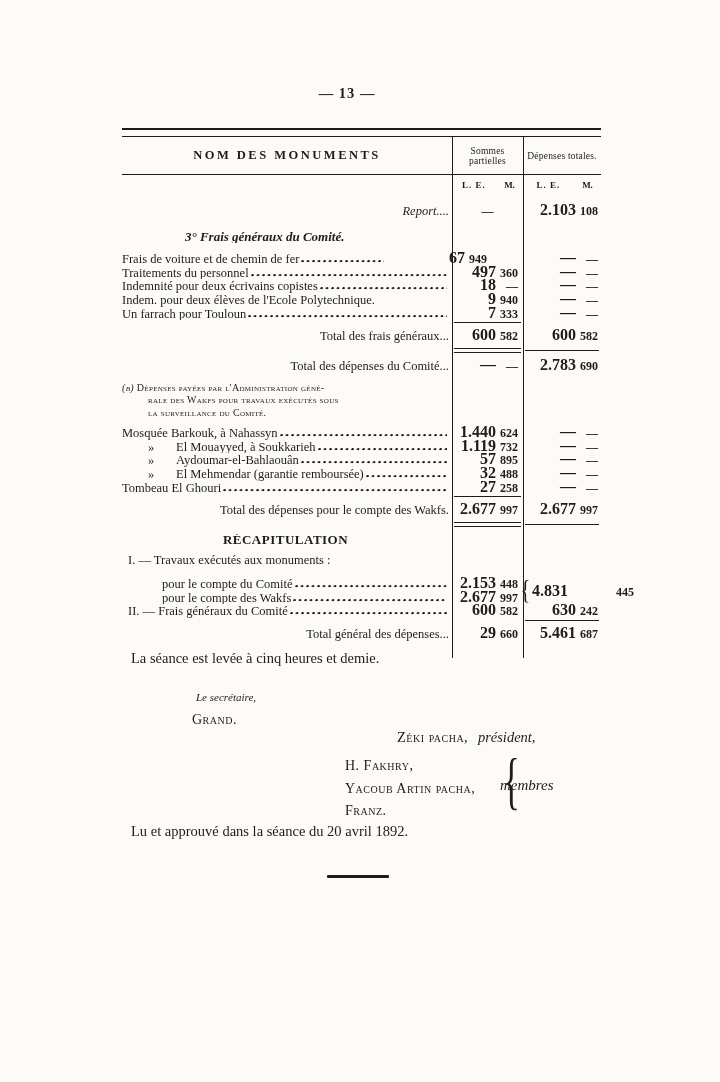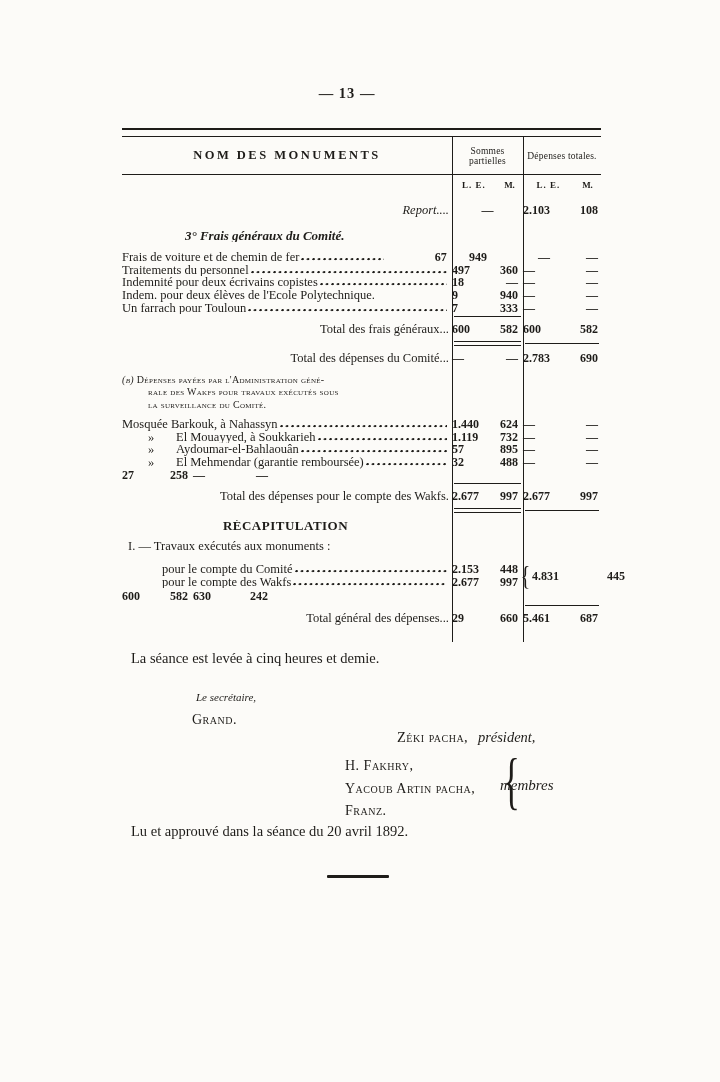--- a/index.html
+++ b/index.html
@@ -41,21 +41,21 @@
   .cur-dt{width:78px;}
   .cur-le{flex:1;text-align:center;letter-spacing:1px;}
   .cur-m{width:27px;text-align:center;}
 
   .row{display:flex;align-items:baseline;line-height:12.6px;font-size:12.5px;}
   .name{width:330px;display:flex;align-items:baseline;padding-right:3px;box-sizing:border-box;overflow:hidden;}
   .name.right{justify-content:flex-end;text-align:right;}
   .cell{display:flex;align-items:baseline;}
   .sp{width:71px;}
   .dt{width:78px;}
-  .le{flex:1;text-align:left;font-weight:bold;font-size:12px;white-space:nowrap;}
+  .le{flex:1;text-align:right;font-weight:bold;font-size:16px;white-space:nowrap;}
   .m{width:27px;text-align:right;padding-right:5px;font-weight:bold;font-size:12px;box-sizing:border-box;}
   .dt .m{width:25px;padding-right:3px;}
   .center-dash{flex:1;text-align:center;font-weight:bold;font-size:12px;}
 
   .leader{flex:1;height:4px;margin:0 2px;min-width:8px;
     background-image:radial-gradient(circle at 1.5px 2.2px, var(--ink) 1px, transparent 1.35px);
     background-size:5.5px 4px;background-repeat:repeat-x;background-position:left bottom;}
 
   .bullet{margin-left:26px;width:28px;flex:none;}
   .lbl{white-space:nowrap;}
@@ -335,20 +335,24 @@
             <div class="cell sp">
               <span class="le">32</span>
               <span class="m">488</span>
             </div>
             <div class="cell dt">
               <span class="le">—</span>
               <span class="m">—</span>
             </div>
           </div>
           <div class="row r-item">
+            <div class="name">
+              <span class="lbl">Tombeau El Ghouri</span>
+              <div class="leader"></div>
+            </div>
             <div class="cell sp">
               <span class="le">27</span>
               <span class="m">258</span>
             </div>
             <div class="cell dt">
               <span class="le">—</span>
               <span class="m">—</span>
             </div>
           </div>
           <div class="row r-rule">
@@ -419,20 +423,24 @@
             </div>
             <div class="pair-right">
               <span class="brace">{</span>
               <div class="pair-amt">
                 <span class="le">4.831</span>
                 <span class="m">445</span>
               </div>
             </div>
           </div>
           <div class="row r-item">
+            <div class="name">
+              <span class="lbl ind6">II. — Frais généraux du Comité</span>
+              <div class="leader"></div>
+            </div>
             <div class="cell sp">
               <span class="le">600</span>
               <span class="m">582</span>
             </div>
             <div class="cell dt">
               <span class="le">630</span>
               <span class="m">242</span>
             </div>
           </div>
           <div class="row r-rule">

